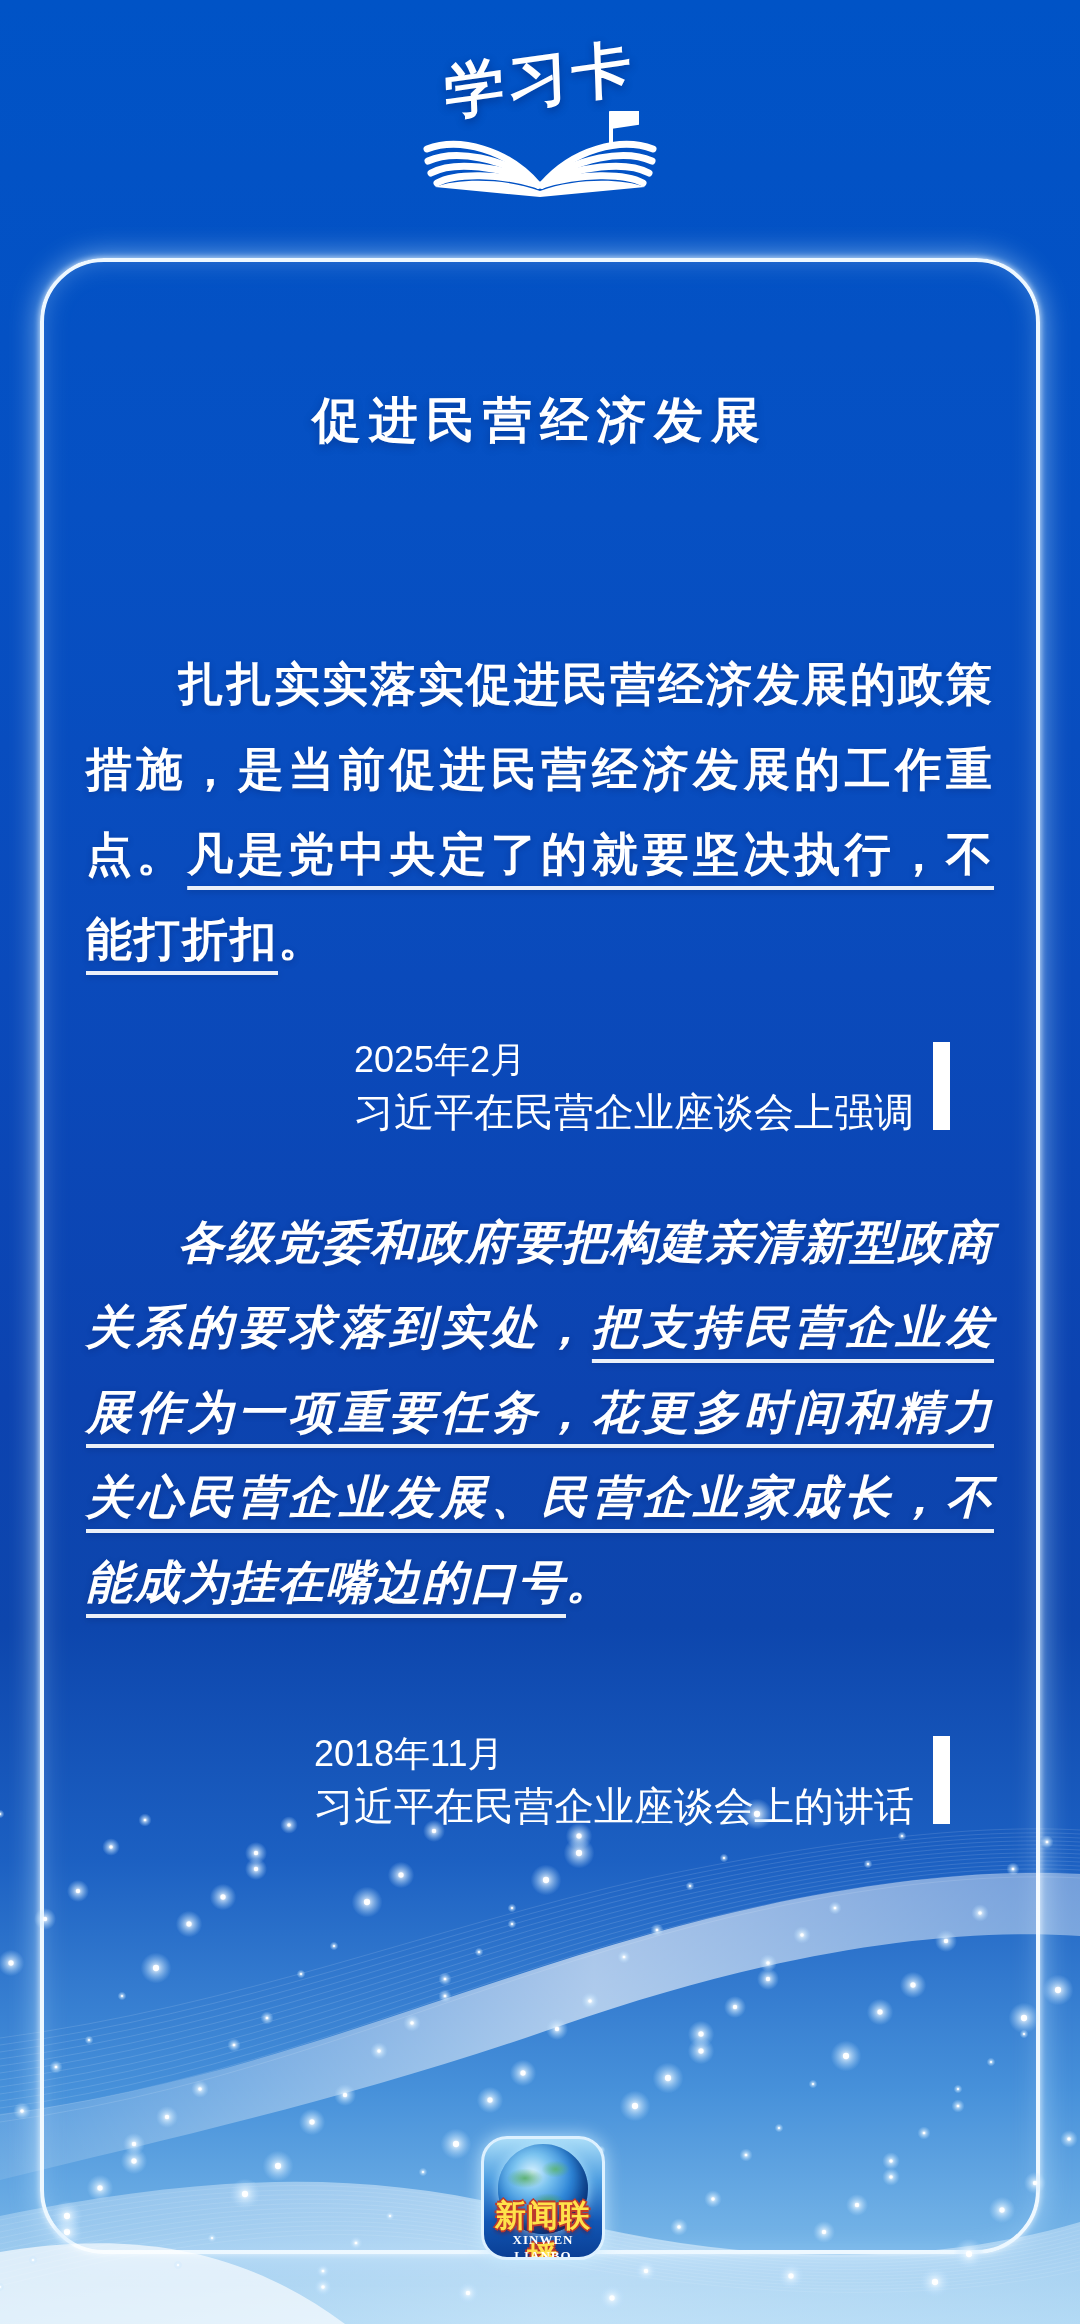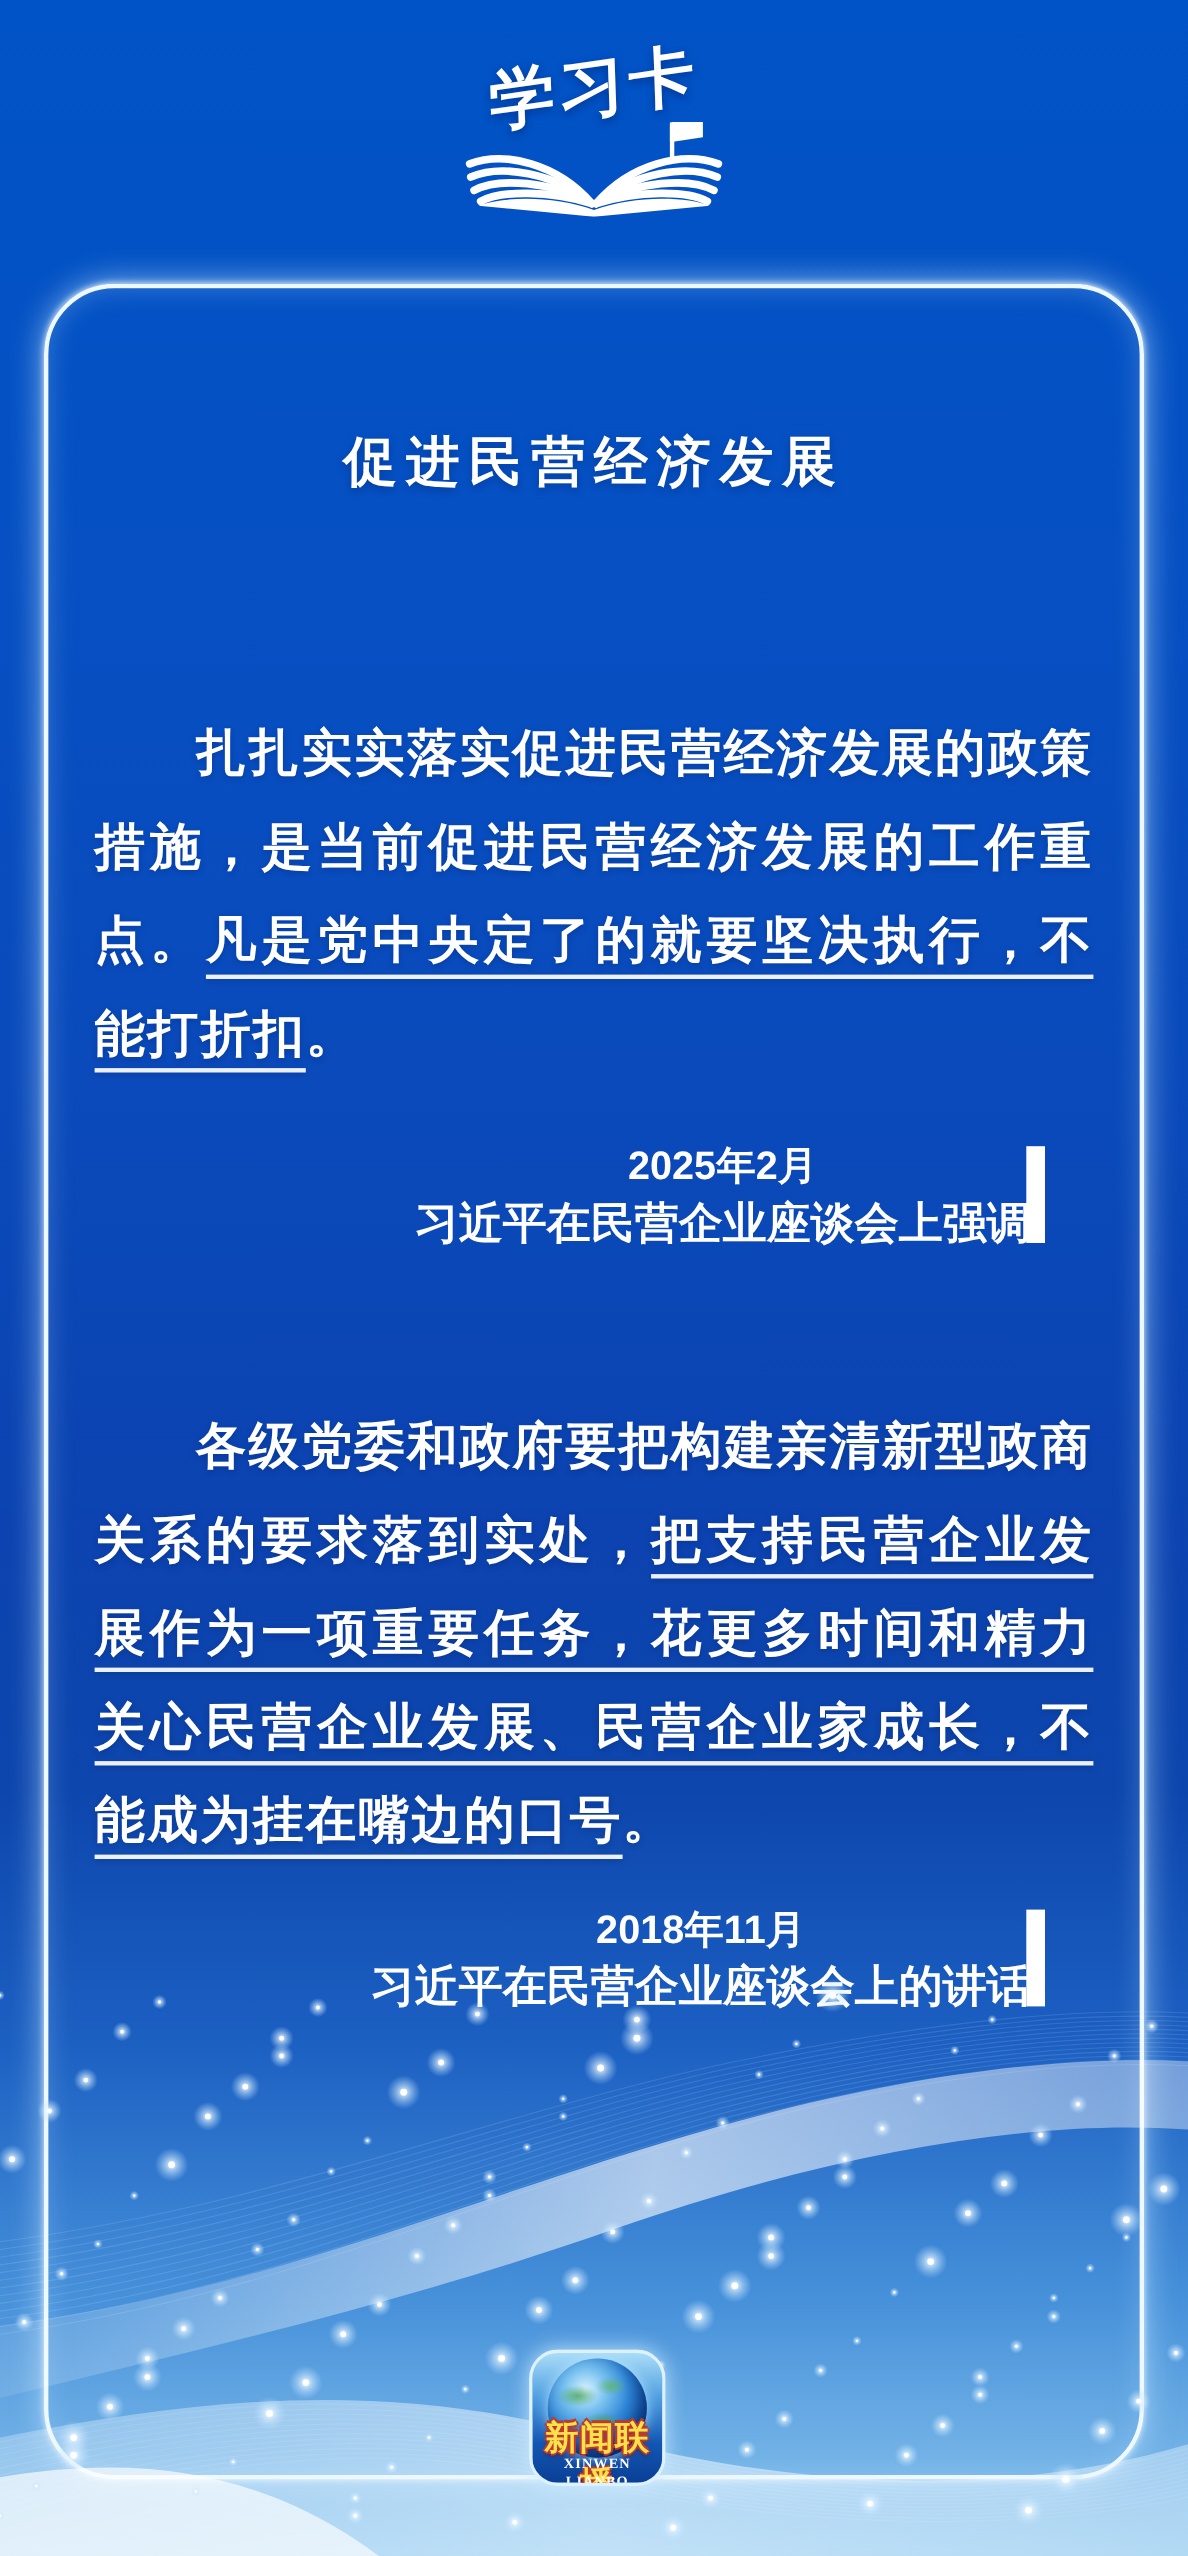--- a/index.html
+++ b/index.html
@@ -38,31 +38,31 @@
   }
   .title span{display:block;}
 
   
   .quote{
     left:86px;width:908px;font-size:46px;line-height:85px;
     font-weight:700;letter-spacing:2px;text-align:justify;text-indent:92px;
     text-shadow:0 2px 6px rgba(0,25,90,.3);
   }
   .quote-1{top:642px;}
-  .quote-2{top:1272px;}
+  .quote-2{top:1200px;font-style:italic;}
   .quote .em{
     font-weight:900;
     text-decoration:underline;
     text-decoration-thickness:4px;
     text-underline-offset:16px;
     text-decoration-color:rgba(255,255,255,.92);
   }
 
   
-  .attr{right:130px;text-align:center;padding-right:13px;font-weight:700;}
+  .attr{right:130px;text-align:left;padding-right:36px;font-weight:400;}
   .attr-1{top:1034px;}
   .attr-2{top:1728px;}
   .attr .date{font-size:36px;line-height:52px;}
   .attr .source{font-size:40px;line-height:52px;}
   .attr .bar{
     position:absolute;right:0;top:8px;width:17px;height:88px;background:#ffffff;
   }
 
   
   .waves{left:0;bottom:0;width:1080px;height:540px;}

